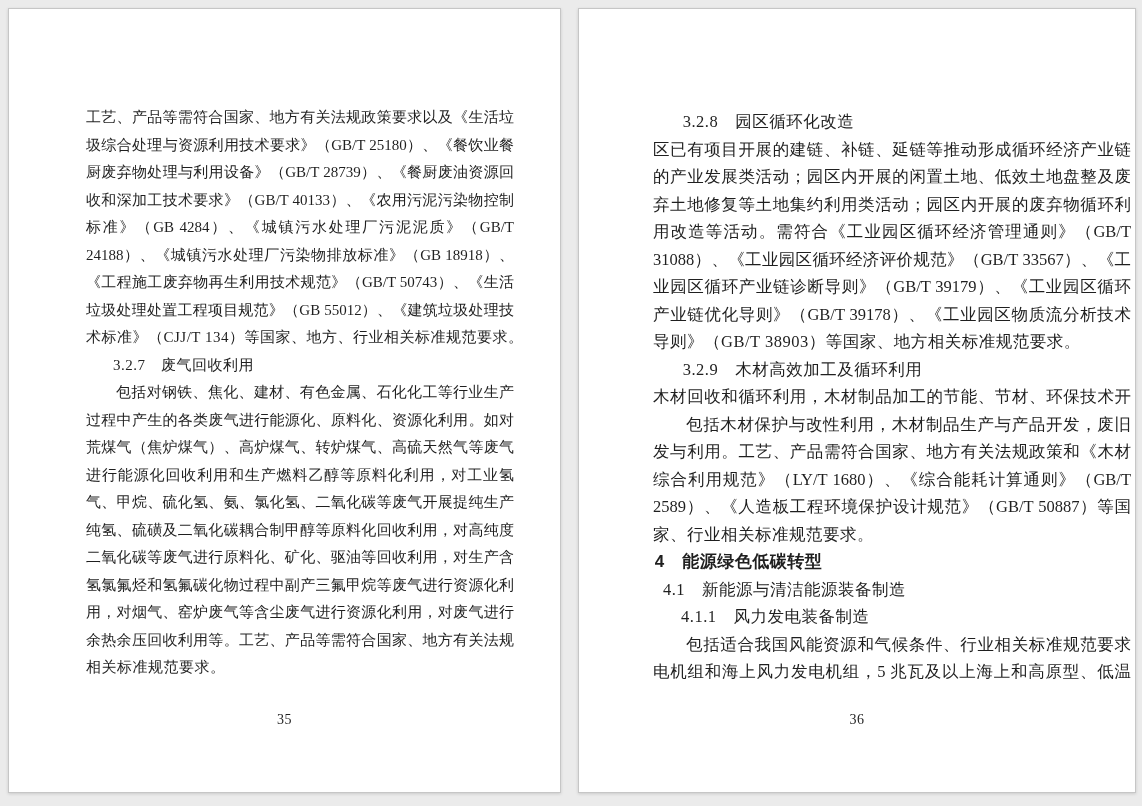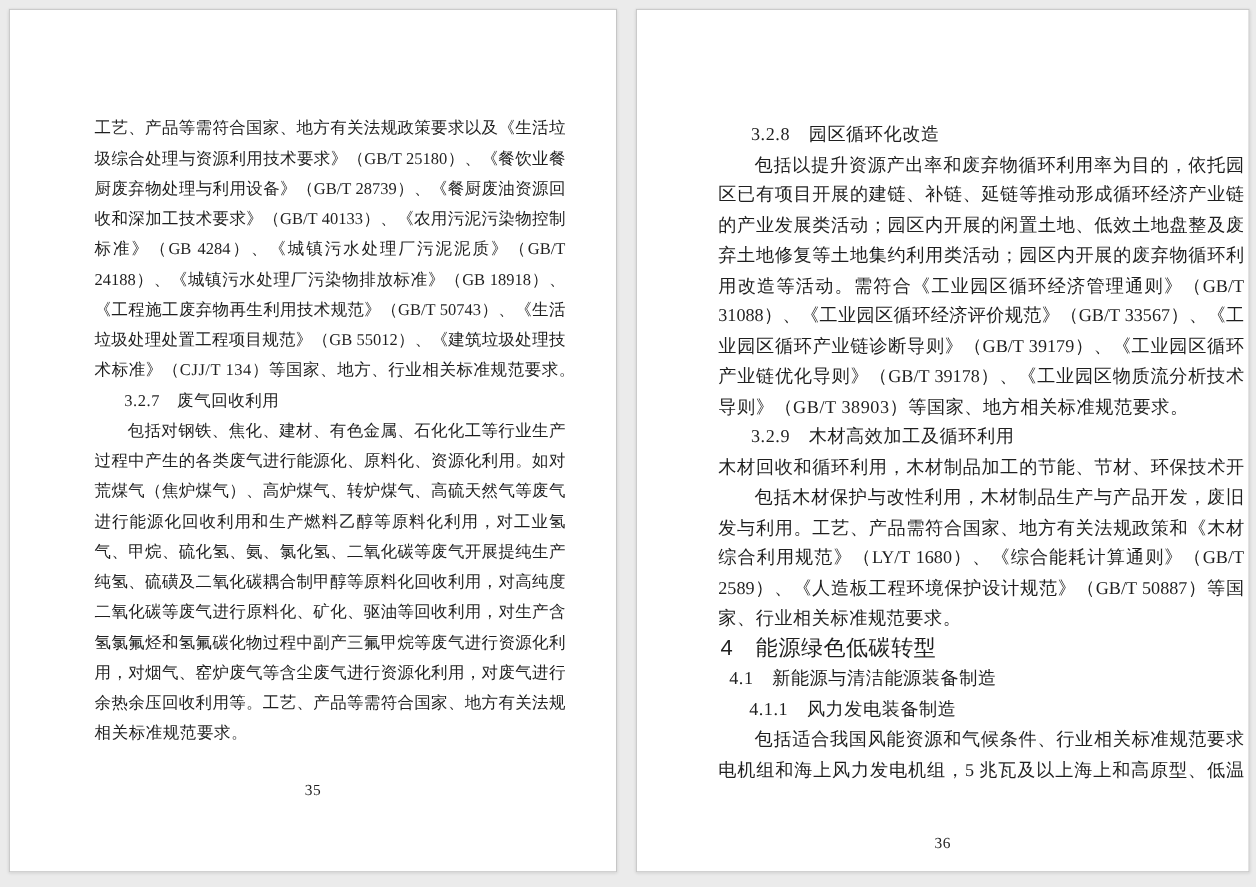--- a/index.html
+++ b/index.html
@@ -48,34 +48,34 @@
     text-justify: inter-character;
     letter-spacing: 0;
   }
   .line.indent { text-indent: 2em; }
   .line.h3 { padding-left: 1.8em; }
   .line.h2 { padding-left: 0.6em; }
   .line.h4 { padding-left: 1.7em; }
   .line.h1 {
     padding-left: 0.1em;
     font-family: "Liberation Sans", "DejaVu Sans", sans-serif;
-    font-weight: normal;
-    font-size: 20px;
+    font-weight: bold;
+    font-size: 17px;
   }
   .page-num {
     position: absolute;
     left: 0;
     right: 0;
     text-align: center;
     color: #1f1f1f;
     font-size: 14px;
     letter-spacing: 0.5px;
   }
   .page--left  .page-num { top: 703px; }
-  .page--right .page-num { top: 703px; margin-top: 48px; }
+  .page--right .page-num { top: 703px; }
 </style>
 </head>
 <body>
 
 <div class="canvas">
 
   <div class="page page--left">
     <div class="content">
         <div class="line j">工艺、产品等需符合国家、地方有关法规政策要求以及《生活垃</div>
         <div class="line j">圾综合处理与资源利用技术要求》（GB/T 25180）、《餐饮业餐</div>
@@ -98,21 +98,20 @@
         <div class="line j">用，对烟气、窑炉废气等含尘废气进行资源化利用，对废气进行</div>
         <div class="line j">余热余压回收利用等。工艺、产品等需符合国家、地方有关法规</div>
         <div class="line">相关标准规范要求。</div>
       </div>
     <div class="page-num">35</div>
   </div>
 
   <div class="page page--right">
     <div class="content">
         <div class="line h3">3.2.8　园区循环化改造</div>
-        <div class="line j indent">包括以提升资源产出率和废弃物循环利用率为目的，依托园</div>
         <div class="line j">区已有项目开展的建链、补链、延链等推动形成循环经济产业链</div>
         <div class="line j">的产业发展类活动；园区内开展的闲置土地、低效土地盘整及废</div>
         <div class="line j">弃土地修复等土地集约利用类活动；园区内开展的废弃物循环利</div>
         <div class="line j">用改造等活动。需符合《工业园区循环经济管理通则》（GB/T</div>
         <div class="line j">31088）、《工业园区循环经济评价规范》（GB/T 33567）、《工</div>
         <div class="line j">业园区循环产业链诊断导则》（GB/T 39179）、《工业园区循环</div>
         <div class="line j">产业链优化导则》（GB/T 39178）、《工业园区物质流分析技术</div>
         <div class="line">导则》（GB/T 38903）等国家、地方相关标准规范要求。</div>
         <div class="line h3">3.2.9　木材高效加工及循环利用</div>
         <div class="line j">木材回收和循环利用，木材制品加工的节能、节材、环保技术开</div>

